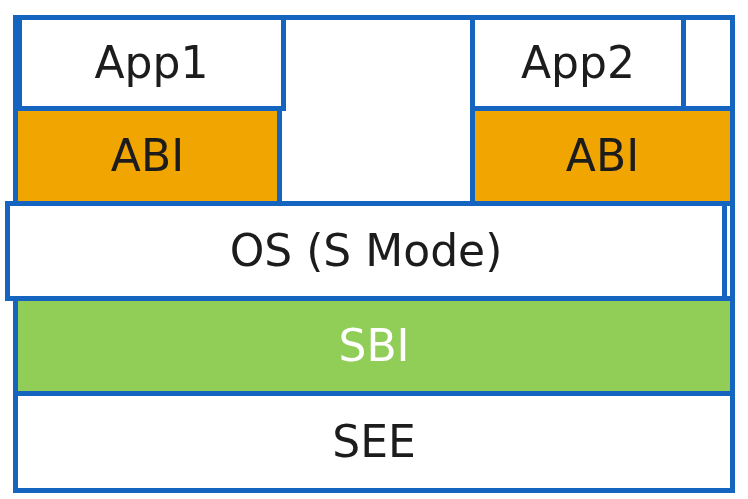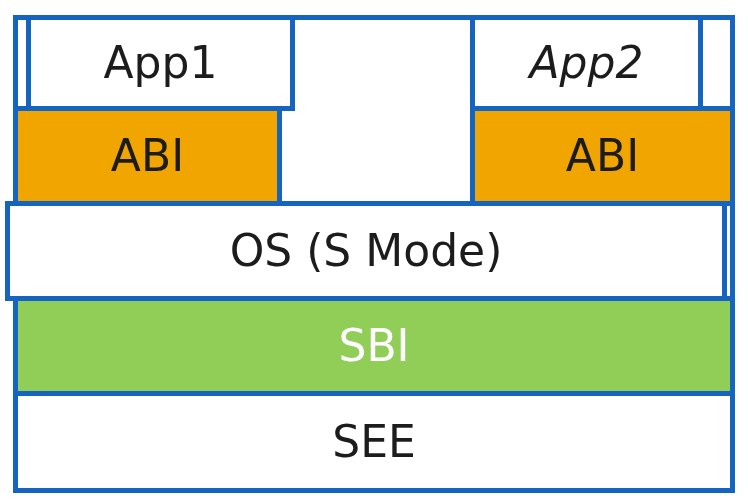--- a/index.html
+++ b/index.html
@@ -24,23 +24,23 @@
     align-items: center;
     justify-content: center;
   }
   .block .label {
     font-size: 44px;
     line-height: 1;
     color: var(--text-dark, #1c1c1c);
     white-space: nowrap;
   }
   .outer  { left: 13px;  top: 15px;  width: 722px; height: 473px; }
-  .app1   { left: 26px;  top: 15px;  width: 269px; height: 96px;  }
+  .app1   { left: 17px;  top: 15px;  width: 269px; height: 96px;  }
   .abi-l  { left: 13px;  top: 106px; width: 269px; height: 100px; background: var(--abi-orange, #f0a500); }
-  .app2   { left: 470px; top: 15px;  width: 233px; height: 96px; font-style: italic;  }
+  .app2   { left: 470px; top: 15px;  width: 216px; height: 96px;  }
   .abi-r  { left: 470px; top: 106px; width: 265px; height: 100px; background: var(--abi-orange, #f0a500); }
   .os     { left: 5px;  top: 201px; width: 722px; height: 100px; }
   .sbi    { left: 13px;  top: 296px; width: 722px; height: 100px; background: var(--sbi-green, #90ce58); }
   .sbi .label { color: var(--text-light, #ffffff); }
   .see    { left: 13px;  top: 391px; width: 722px; height: 102px;  }
 </style>
 </head>
 <body>
 
 <div class="canvas">

